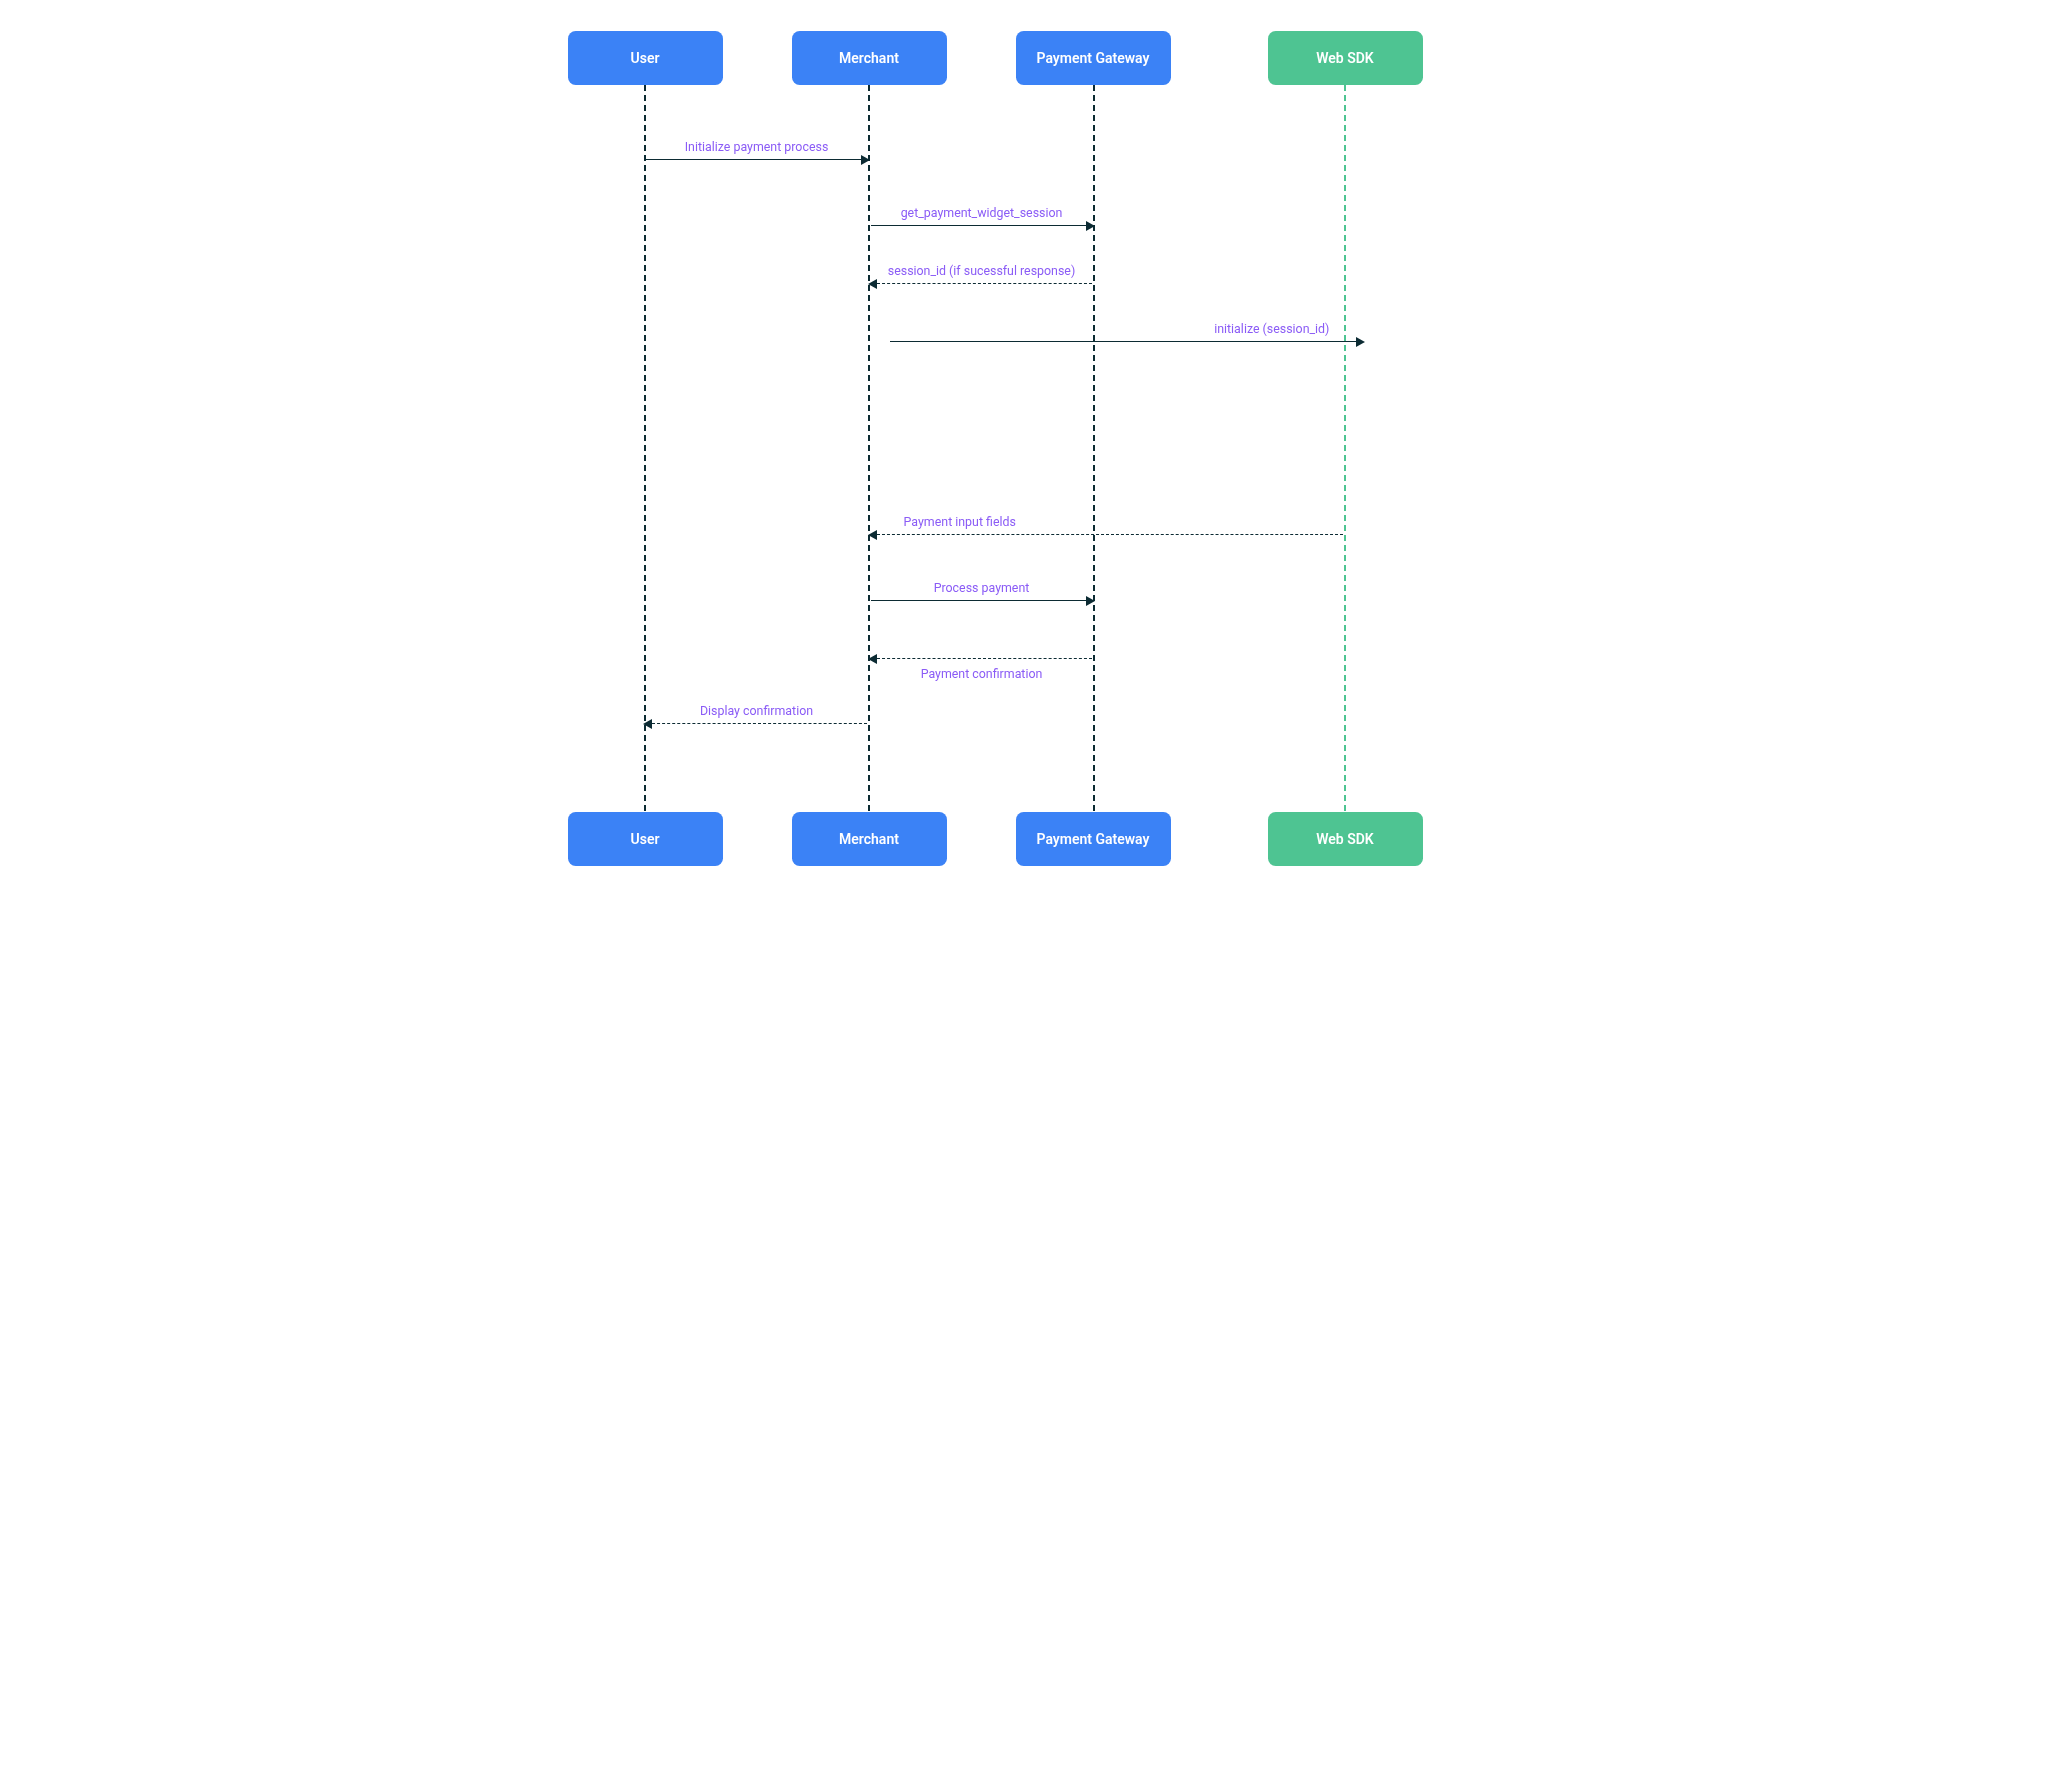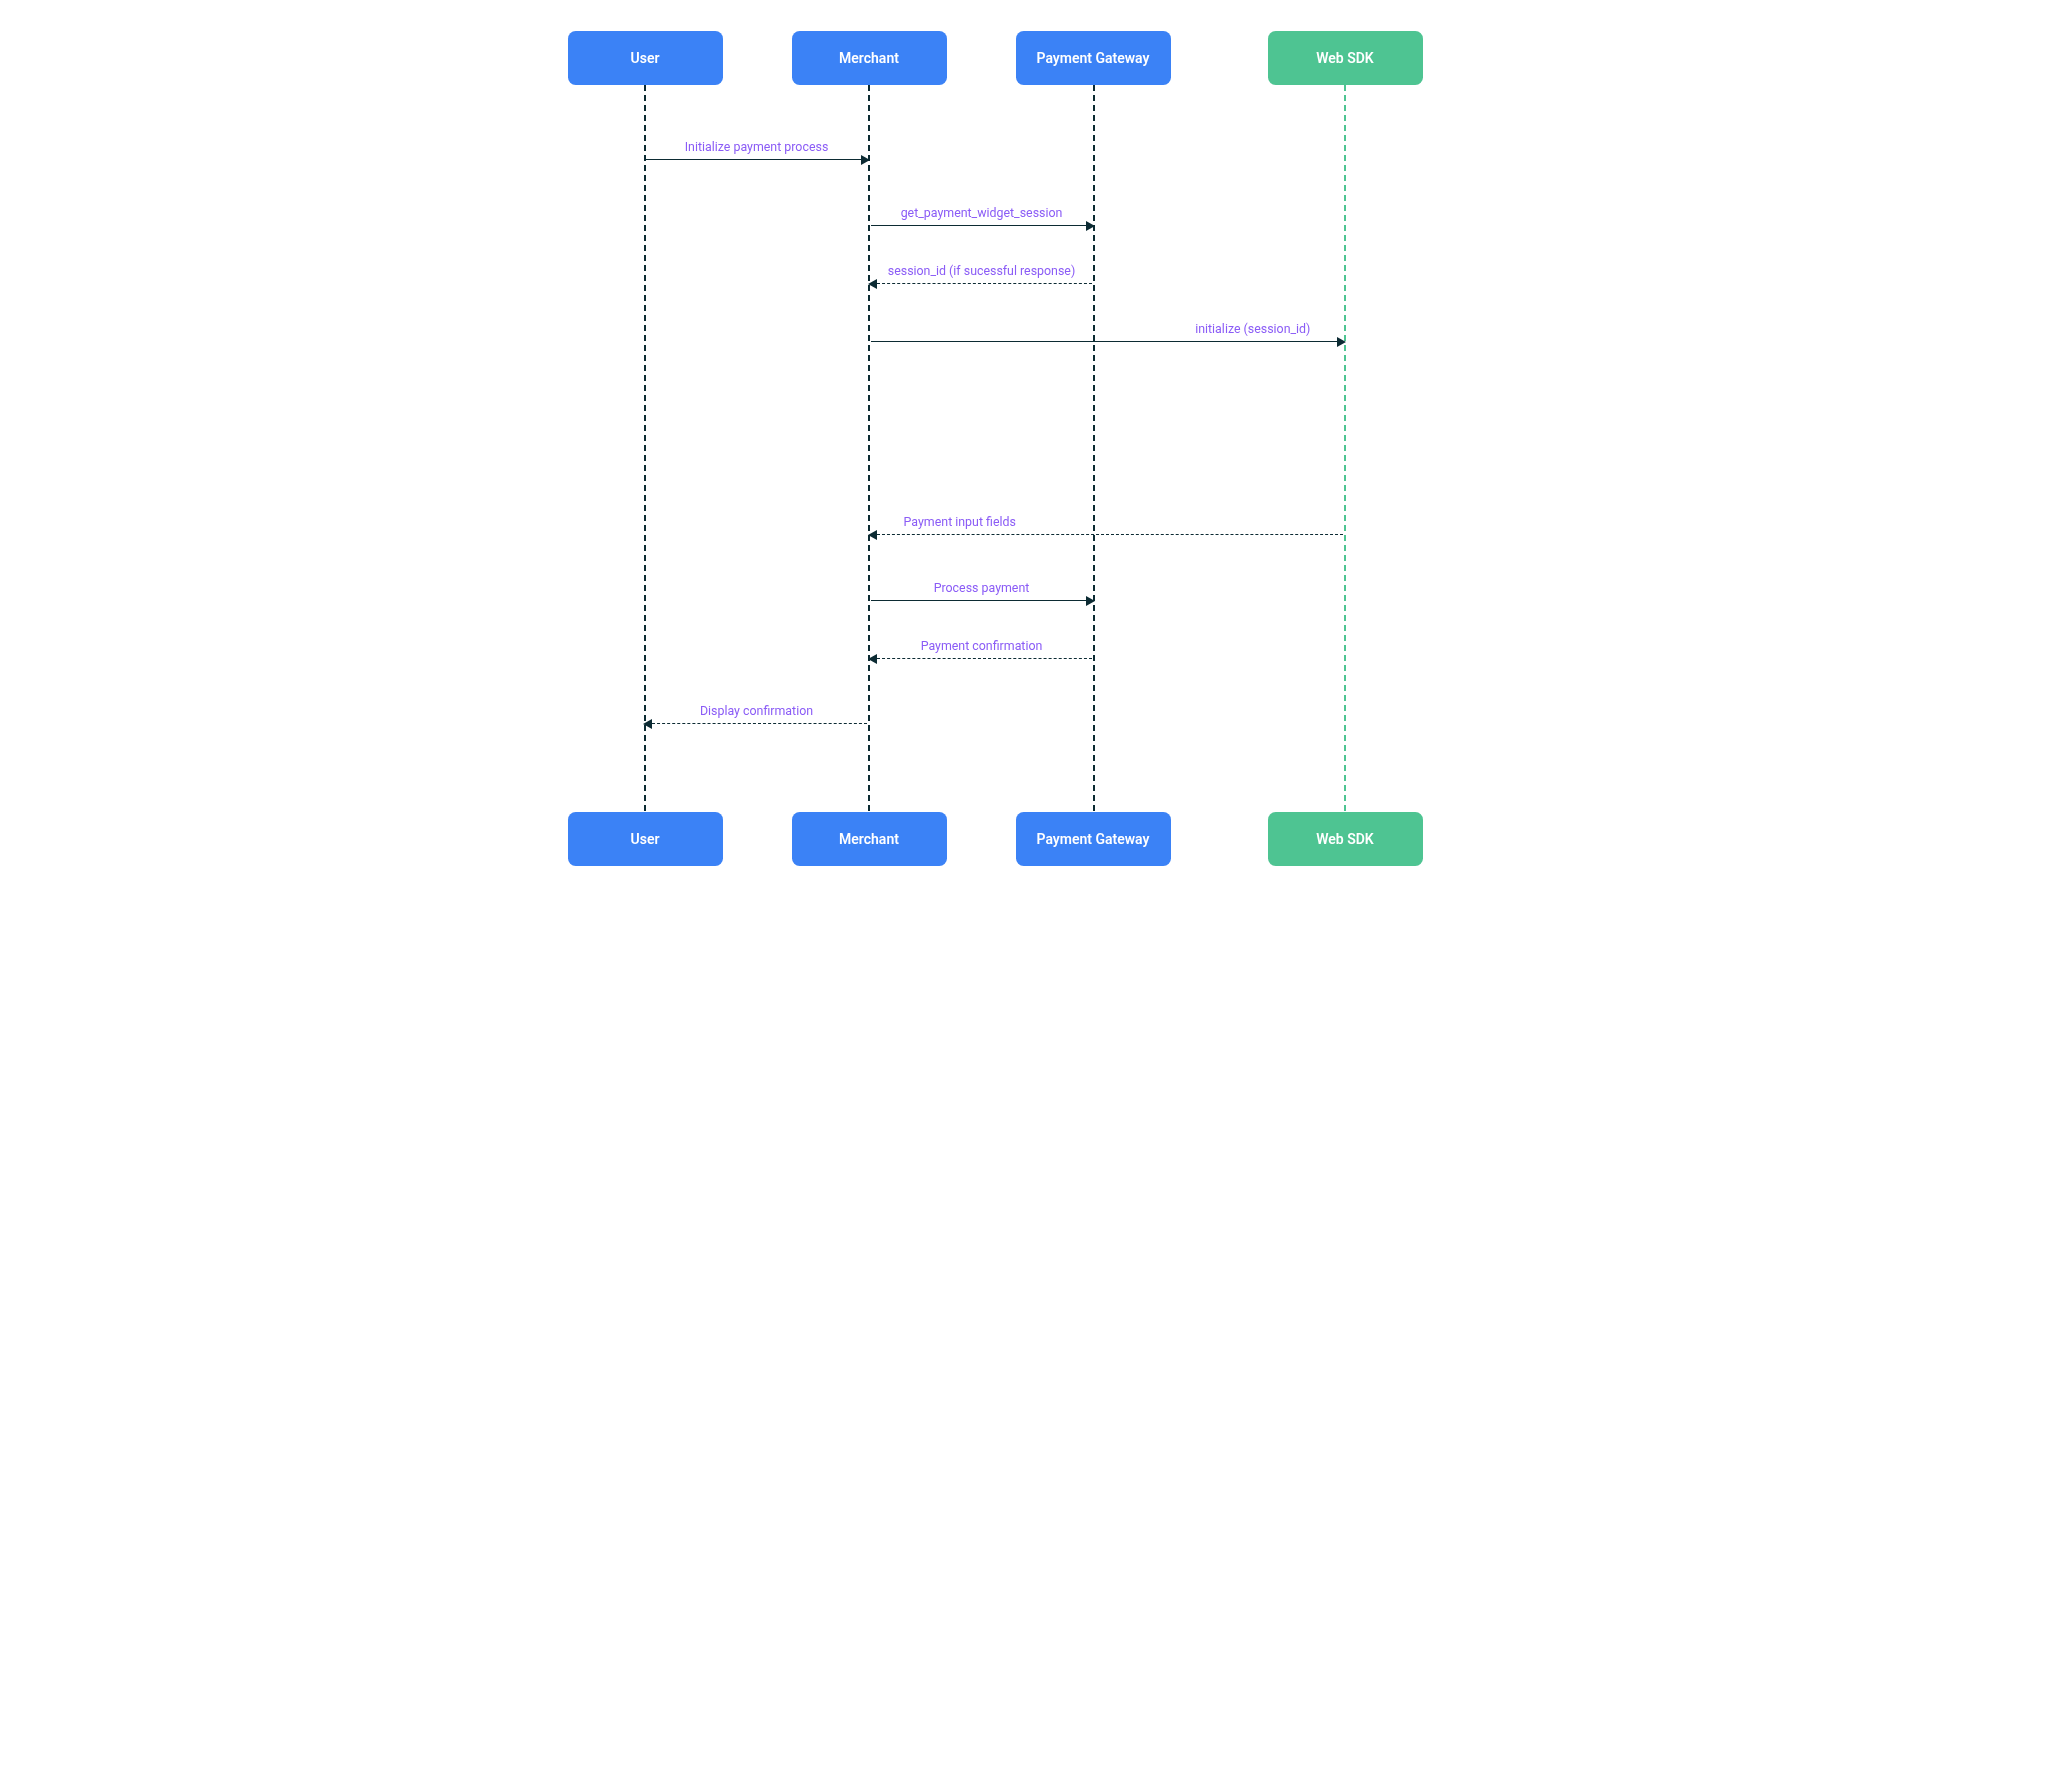--- a/index.html
+++ b/index.html
@@ -116,39 +116,39 @@
     <div class="msg" style="left: 325px; top: 174px; width: 224px;">
       <div class="msg-line solid" style="left: 1.5px; width: 215px;"></div>
       <div class="arrowhead right" style="right: -1.5px;"></div>
       <div class="msg-label" style="left: 50%; transform: translateX(-50%);">get_payment_widget_session</div>
     </div>
     <div class="msg" style="left: 325px; top: 232px; width: 224px;">
       <div class="msg-line dashed" style="left: 7.7px; width: 215px;"></div>
       <div class="arrowhead left" style="left: -1.5px;"></div>
       <div class="msg-label" style="left: 50%; transform: translateX(-50%);">session_id (if sucessful response)</div>
     </div>
-    <div class="msg" style="left: 325px; top: 290px; width: 475px; text-align: center;">
+    <div class="msg" style="left: 344px; top: 290px; width: 475px; text-align: center;">
       <div class="msg-line solid" style="left: 1.5px; width: 466px;"></div>
       <div class="arrowhead right" style="right: -1.5px;"></div>
       <div class="msg-label" style="right: 31px;">initialize (session_id)</div>
     </div>
     <div class="msg" style="left: 325px; top: 483px; width: 475px;">
       <div class="msg-line dashed" style="left: 7.7px; width: 466px;"></div>
       <div class="arrowhead left" style="left: -1.5px;"></div>
       <div class="msg-label" style="left: 31px;">Payment input fields</div>
     </div>
     <div class="msg" style="left: 325px; top: 549px; width: 224px;">
       <div class="msg-line solid" style="left: 1.5px; width: 215px;"></div>
       <div class="arrowhead right" style="right: -1.5px;"></div>
       <div class="msg-label" style="left: 50%; transform: translateX(-50%);">Process payment</div>
     </div>
     <div class="msg" style="left: 325px; top: 607px; width: 224px;">
       <div class="msg-line dashed" style="left: 7.7px; width: 215px;"></div>
       <div class="arrowhead left" style="left: -1.5px;"></div>
-      <div class="msg-label" style="left: 50%; transform: translateX(-50%);">Payment confirmation</div>
+      <div class="msg-label" style="left: 50%; transform: translateX(-50%); margin-top: 28px;">Payment confirmation</div>
     </div>
     <div class="msg" style="left: 100px; top: 672px; width: 224px;">
       <div class="msg-line dashed" style="left: 7.7px; width: 215px;"></div>
       <div class="arrowhead left" style="left: -1.5px;"></div>
       <div class="msg-label" style="left: 50%; transform: translateX(-50%);">Display confirmation</div>
     </div>
   </div>
 
 
 </body></html>

